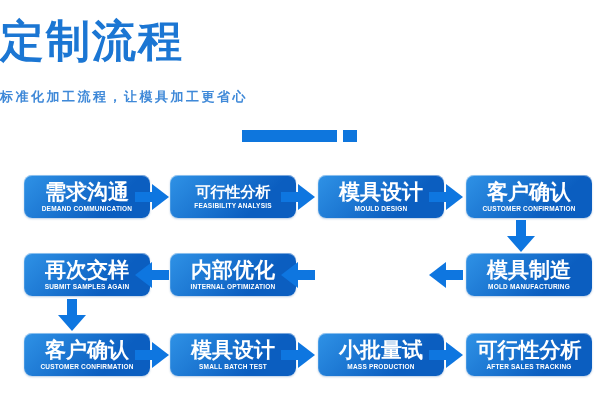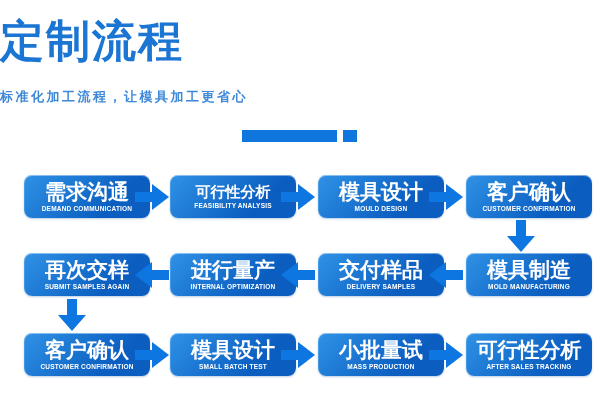--- a/index.html
+++ b/index.html
@@ -77,26 +77,22 @@
   <div class="node r1 c4">
     <div class="zh">客户确认</div>
     <div class="en">CUSTOMER CONFIRMATION</div>
   </div>
 
   <div class="node r2 c1">
     <div class="zh">再次交样</div>
     <div class="en">SUBMIT SAMPLES AGAIN</div>
   </div>
   <div class="node r2 c2">
-    <div class="zh">进行量产</div>
+    <div class="zh">内部优化</div>
     <div class="en">INTERNAL OPTIMIZATION</div>
-  </div>
-  <div class="node r2 c3">
-    <div class="zh">交付样品</div>
-    <div class="en">DELIVERY SAMPLES</div>
   </div>
   <div class="node r2 c4">
     <div class="zh">模具制造</div>
     <div class="en">MOLD MANUFACTURING</div>
   </div>
 
   <div class="node r3 c1">
     <div class="zh">客户确认</div>
     <div class="en">CUSTOMER CONFIRMATION</div>
   </div>

